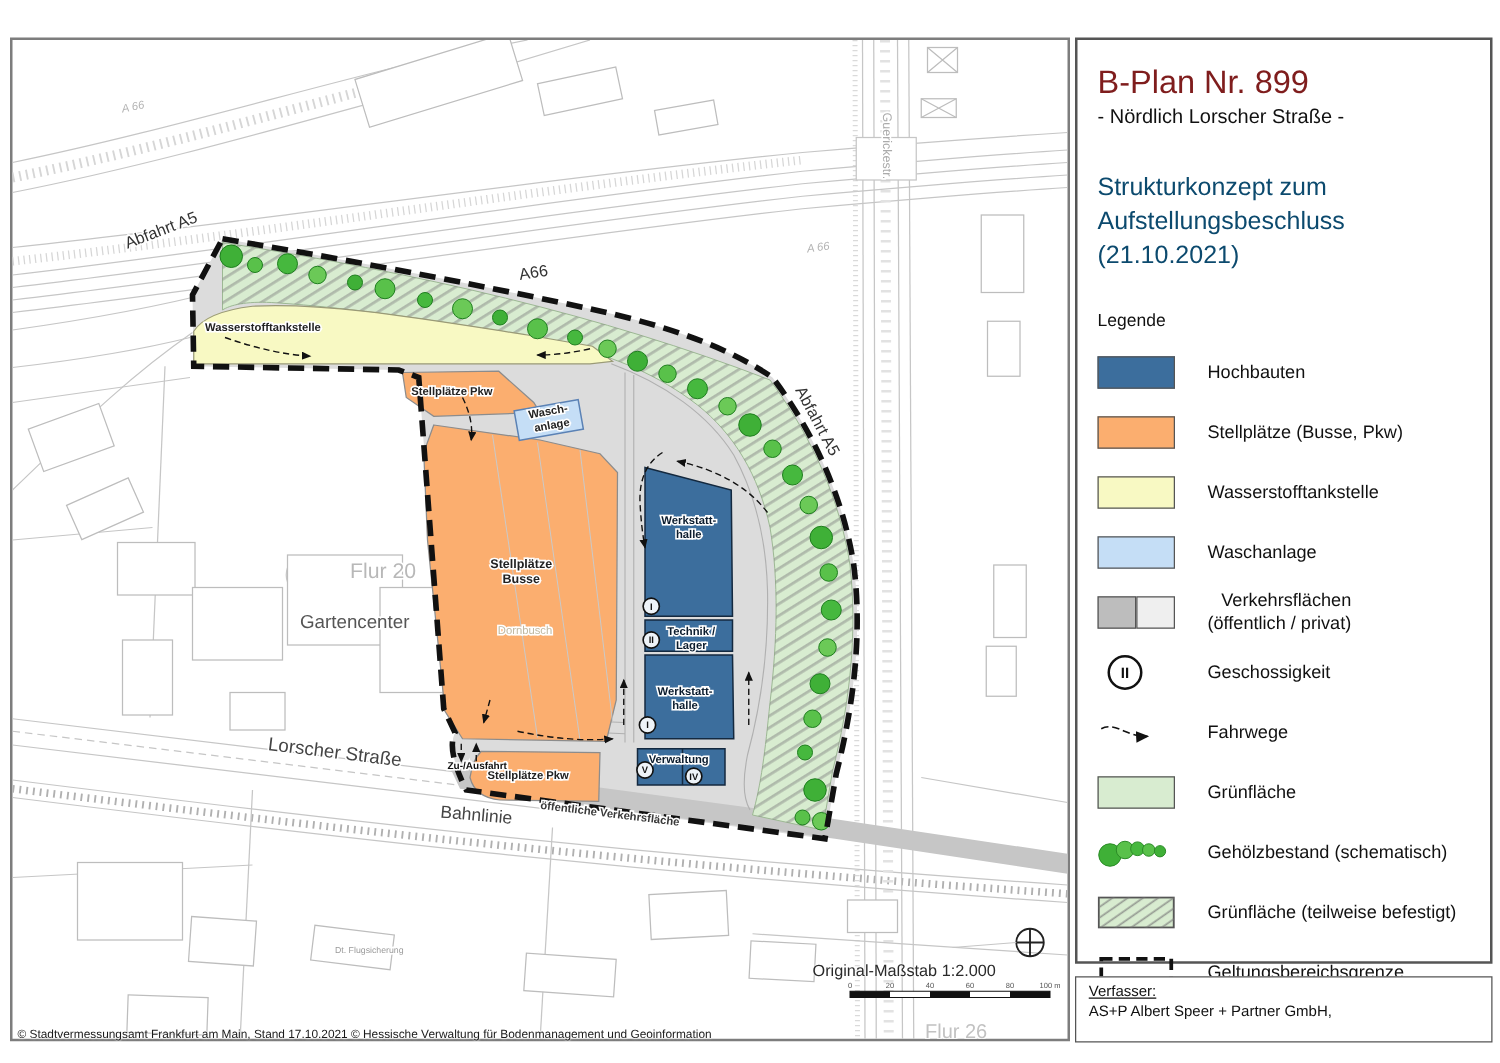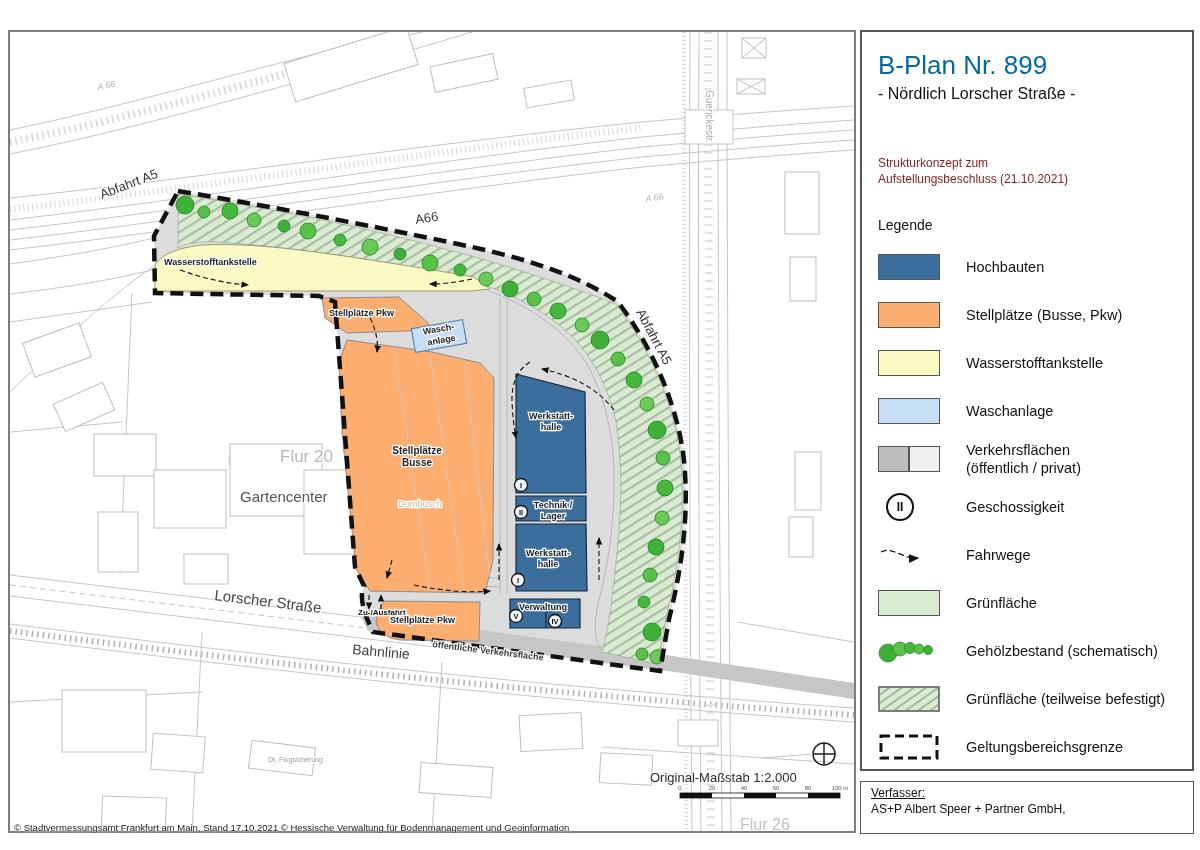--- a/index.html
+++ b/index.html
@@ -1,26 +1,26 @@
 <!DOCTYPE html>
 <html><head>
 <meta charset="utf-8">
 <style>
   html,body{margin:0;padding:0;background:#fff;font-family:"Liberation Sans",sans-serif;}
   .sheet{position:relative;width:1200px;height:850px;background:#fff;overflow:hidden;}
   .map-frame{position:absolute;left:8px;top:30px;width:848px;height:803px;border:2px solid #7d7d7d;box-sizing:border-box;background:#fff;}
   .map-frame svg{display:block;}
   .credits{position:absolute;left:4px;top:790px;width:760px;font-size:9.5px;color:#1a1a1a;text-shadow:0 0 2px #fff,0 0 2px #fff;}
   .panel{position:absolute;left:860px;top:30px;width:334px;height:741px;border:2px solid #555;box-sizing:border-box;background:#fff;padding:14px 16px 0 16px;}
-  .panel h1{margin:4px 0 0 0;font-size:26px;font-weight:normal;color:#0369a1;}
+  .panel h1{margin:4px 0 0 0;font-size:26px;font-weight:normal;color:#7f1d1d;}
   .panel .subtitle{font-size:16px;color:#111;margin-top:4px;}
-  .panel .concept{font-size:12px;color:#7f1d1d;margin-top:52px;width:220px;line-height:1.35;}
+  .panel .concept{font-size:20px;color:#0c4a6e;margin-top:34px;width:220px;line-height:1.35;}
   .panel .legend-heading{font-size:14px;color:#111;margin-top:30px;}
   .legend{margin-top:10px;}
-  .legend-row{display:flex;align-items:center;height:48px;}
+  .legend-row{display:flex;align-items:center;height:48px;text-align:right;}
   .sw{width:62px;height:26px;box-sizing:border-box;border:1.5px solid #555;flex:0 0 auto;}
   .sw-wrap{width:62px;flex:0 0 auto;display:flex;align-items:center;}
   .legend-label{margin-left:26px;font-size:14.5px;color:#111;white-space:pre-line;line-height:1.25;}
   .sw-double{display:flex;width:62px;flex:0 0 auto;}
   .sw-double span{width:31px;height:26px;box-sizing:border-box;border:1.5px solid #555;}
   .sw-circle{width:24px;height:24px;border:2px solid #111;border-radius:50%;display:flex;align-items:center;justify-content:center;font-size:12px;font-weight:bold;color:#111;margin-left:8px;}
   .verfasser{position:absolute;left:860px;top:781px;width:334px;height:53px;border:1.5px solid #555;box-sizing:border-box;background:#fff;padding:4px 10px;font-size:12px;color:#111;line-height:1.3;}
   .verfasser .vh{text-decoration:underline;}
   .scalebox{position:absolute;left:650px;top:768px;width:200px;}
   .scale-title{font-size:13px;color:#2a2a2a;text-shadow:0 0 2px #fff,0 0 2px #fff;}

